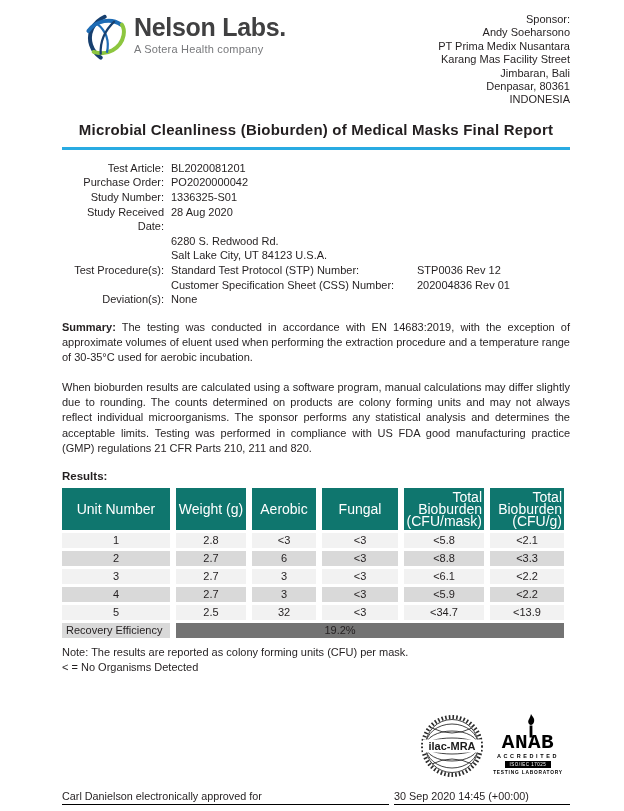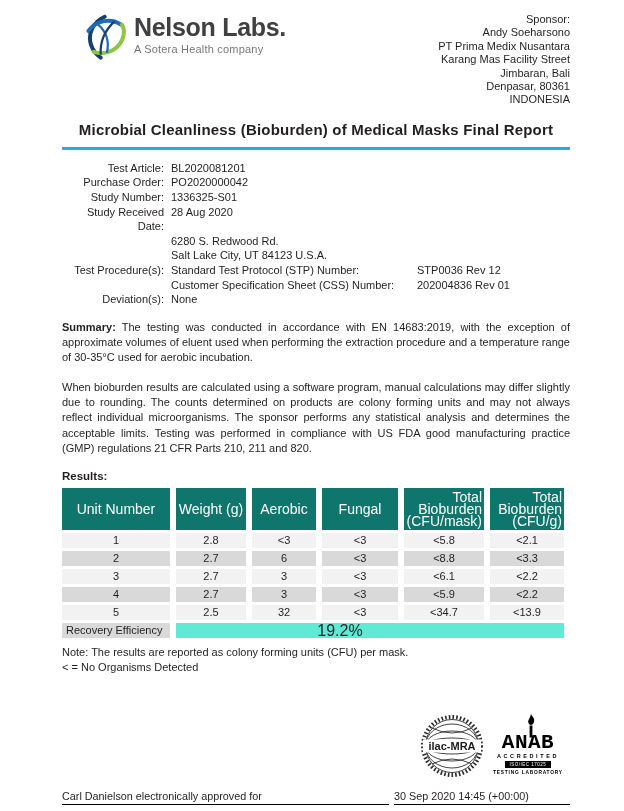--- a/index.html
+++ b/index.html
@@ -32,21 +32,21 @@
   .bold { font-weight:700; }
 
   
   .results-label { font-size:11.5px; font-weight:700; margin-top:3px; }
   .grid { display:grid; grid-template-columns:108px 70px 64px 76px 80px 74px; column-gap:6px; row-gap:3px; margin-top:6px; width:502px; }
   .hcell { background:#0f766e; color:#fff; font-size:14px; line-height:12px; min-height:36px; display:flex; align-items:center; justify-content:center; text-align:right; padding:3px 2px; }
   .cell { font-size:11px; height:15px; line-height:15px; text-align:center; }
   .r-light { background:#F2F2F2; }
   .r-dark { background:#D9D9D9; }
   .rec-label { background:#D9D9D9; font-size:11px; height:15px; line-height:15px; padding-left:4px; }
-  .rec-value { background:#5eead4; grid-column:2 / -1; font-size:16px; height:15px; line-height:15px; text-align:center; padding-right:60px; }
+  .rec-value { background:#737373; grid-column:2 / -1; font-size:11px; height:15px; line-height:15px; text-align:center; padding-right:60px; }
   .note { font-size:11px; line-height:14.6px; }
   .notes { margin-top:7px; }
 
   
   .stamps { display:flex; justify-content:flex-end; align-items:center; gap:8px; margin-top:38px; margin-right:6px; height:68px; }
   .anab { width:72px; text-align:center; color:#000; position:relative; padding-top:16px; }
   .anab-torch { position:absolute; top:-4px; left:33px; }
   .anab-word { font-size:21px; font-weight:900; letter-spacing:0.5px; line-height:18px; font-family:Liberation Mono, monospace; }
   .anab-accredited { font-size:5.5px; font-weight:700; letter-spacing:2.6px; margin-top:1px; }
   .anab-bar { background:#000; color:#fff; font-size:4.5px; width:46px; margin:2px auto 0; padding:1px 0; letter-spacing:0.5px; }

